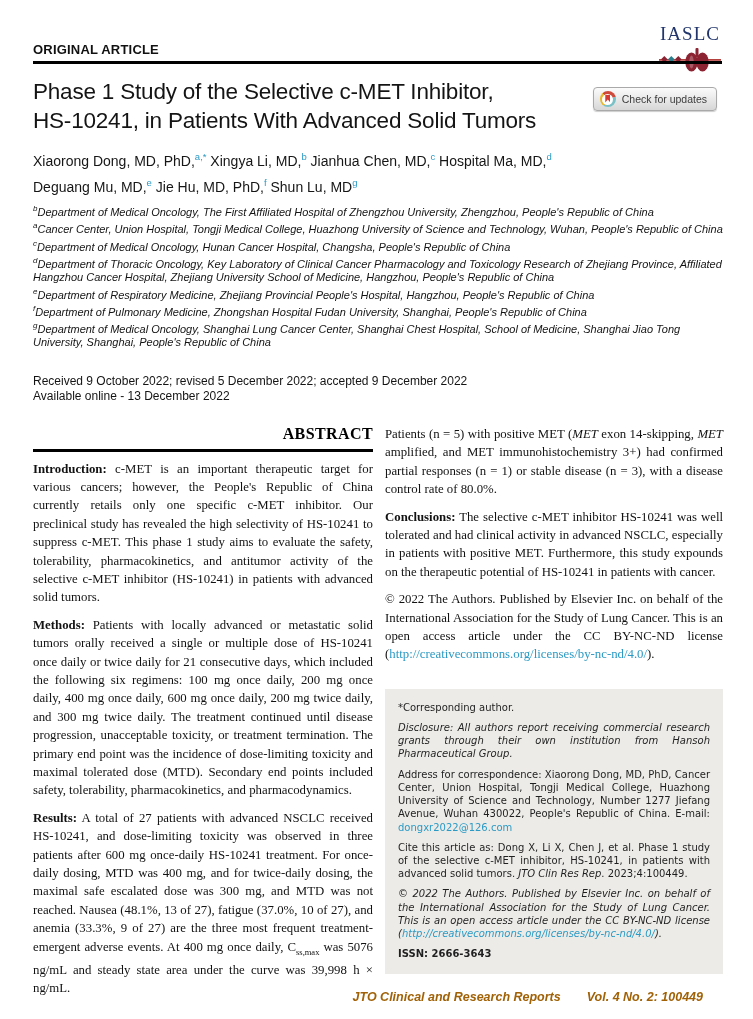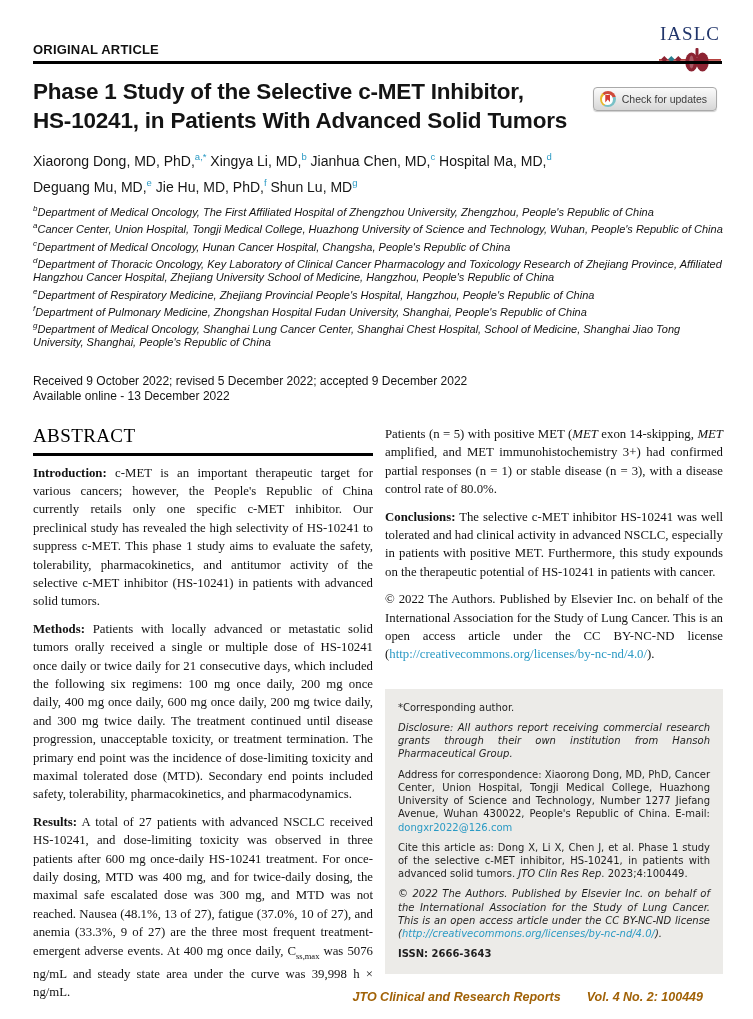--- a/index.html
+++ b/index.html
@@ -27,21 +27,21 @@
   }
   .logo svg { display: block; margin: 2px auto 0; }
   .rule-thick {
     position: absolute; left: 33px; right: 31px; top: 61px;
     height: 3px; background: #000;
   }
 
   
   .title {
     position: absolute; left: 33px; top: 77px; width: 575px;
-    font-size: 22.5px; font-weight: 700; color: #141414;
+    font-size: 22.5px; font-weight: 400; color: #141414;
     letter-spacing: -0.2px; line-height: 29px;
   }
   .crossmark {
     position: absolute; right: 36px; top: 87px;
     display: inline-flex; align-items: center; gap: 6px;
     padding: 3px 9px 3px 6px;
     background: linear-gradient(#fbfbfb, #d7d7d7);
     border: 1px solid #a9a9a9; border-radius: 4px;
     box-shadow: 0 1px 1px rgba(0,0,0,0.2);
     font-size: 10.5px; color: #3c3c3c; cursor: pointer;
@@ -81,22 +81,22 @@
   }
 
   
   .columns {
     position: absolute; left: 33px; top: 425px; width: 690px;
     display: flex; gap: 12px; align-items: flex-start;
   }
   .col-left  { width: 340px; }
   .col-right { width: 338px; }
   .abstract-heading {
-    font-family: "Liberation Serif", serif; font-size: 19px; font-weight: 400;
-    letter-spacing: 0.4px; color: #000;
+    font-family: "Liberation Serif", serif; font-size: 16px; font-weight: 700;
+    letter-spacing: 0.4px; color: #000; text-align: right;
   }
   .rule-abstract { height: 2.5px; background: #000; margin: 6px 0 8px 0; }
   p.abs {
     font-family: "Liberation Serif", serif; font-size: 12.8px;
     line-height: 18.4px; text-align: justify; color: #121212;
     margin-bottom: 9px;
   }
   p.abs b { font-weight: 700; }
   p.abs sub { font-size: 8.5px; }
   p.abs .it { font-style: italic; }

